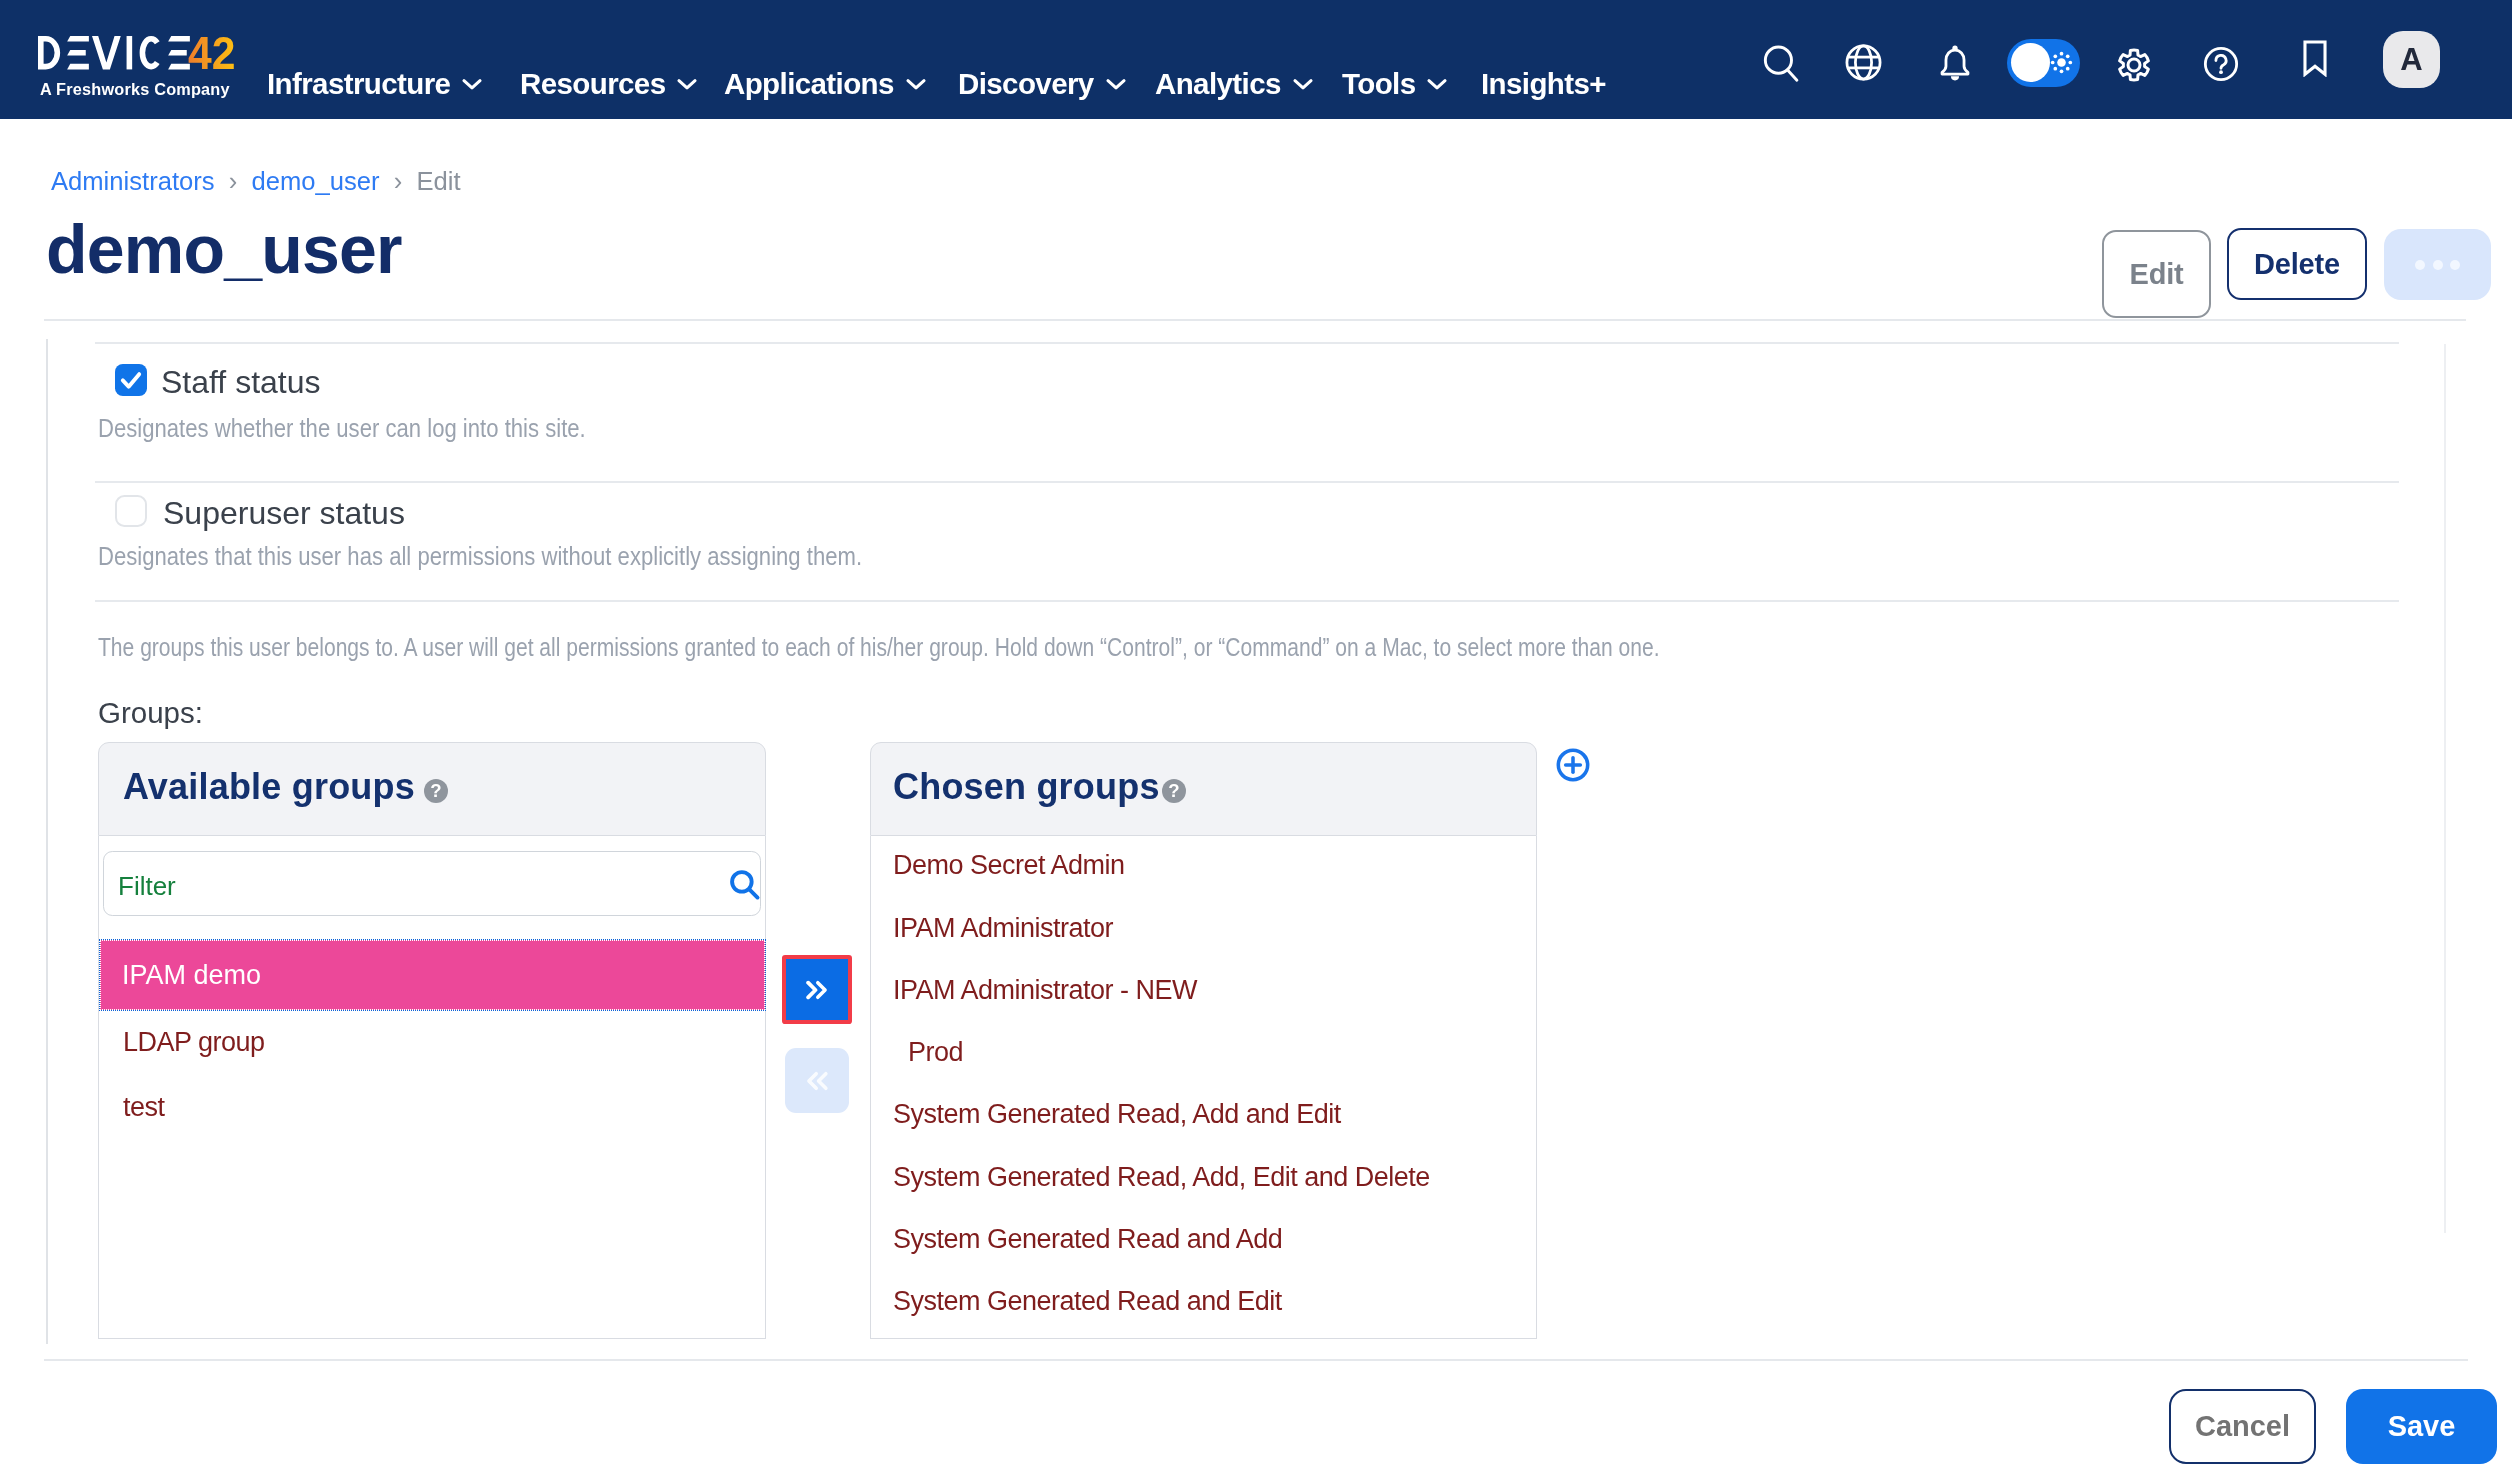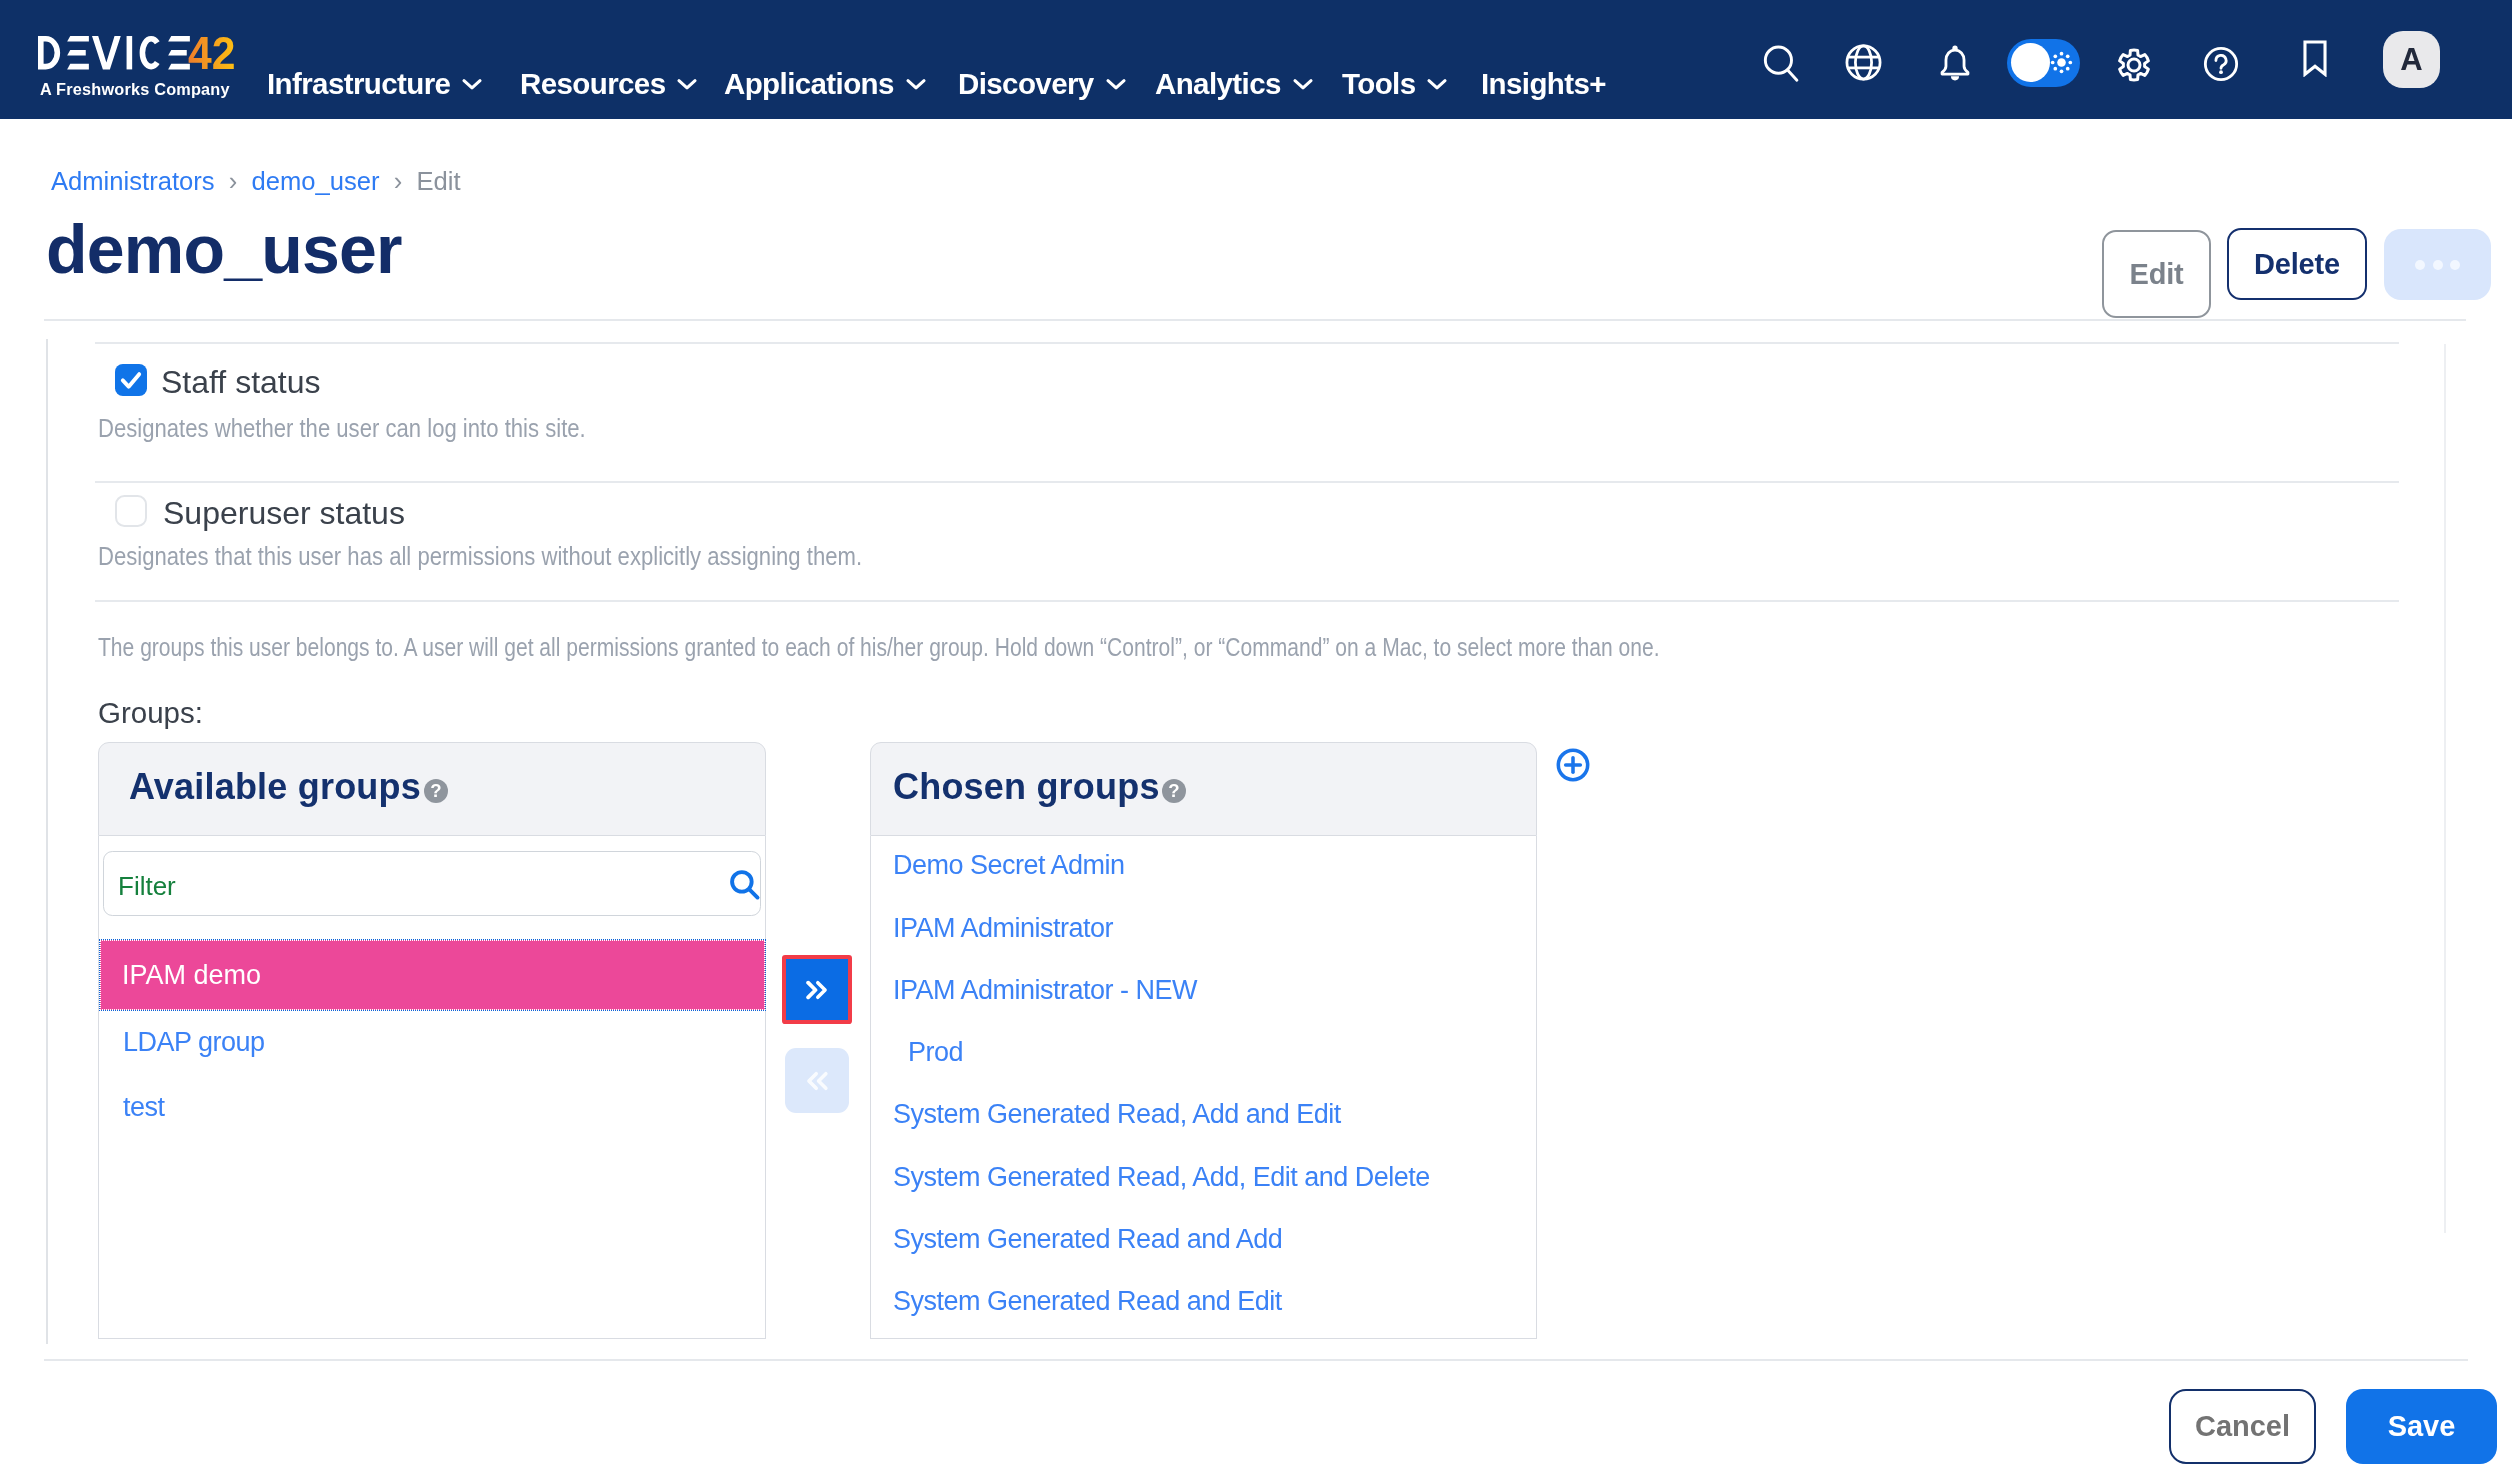--- a/index.html
+++ b/index.html
@@ -25,21 +25,21 @@
   .desc { position:absolute; left:98px; font-size:26px; color:#9aa2ae; font-weight:500; transform:scaleX(.85); transform-origin:0 50%; white-space:nowrap;}
   .chklabel { position:absolute; font-size:32px; color:#3a414b; font-weight:500;}
   .checkbox { position:absolute; width:32px; height:32px; border-radius:7.8px; }
   
   .panel-head { position:absolute; height:94px; background:#f2f3f6; border:1.6px solid #d9dce2;
                 border-radius:11px 11px 0 0; }
   .panel-title { position:absolute; font-size:36px; font-weight:700; color:#14316e; letter-spacing:0.2px;}
   .qbadge { position:absolute; width:24px; height:24px; border-radius:50%; background:#8f959d; color:#fff;
             font-size:18.6px; font-weight:700; display:flex; align-items:center; justify-content:center;}
   .panel-body { position:absolute; background:#fff; border:1.6px solid #d9dce2; border-top:none; }
-  .litem { position:absolute; left:24px; font-size:27px; color:#3b82f6; font-weight:500; letter-spacing:-0.5px; }
+  .litem { position:absolute; left:24px; font-size:27px; color:#7f1d1d; font-weight:500; letter-spacing:-0.5px; }
   
   #btnCancel { left:2169px; top:1389px; width:147px; height:75px; border:2.3px solid #13306b; color:#737373;
                font-size:29px; border-radius:17px;}
   #btnSave   { left:2346px; top:1389px; width:151px; height:75px; background:#1173e8; color:#fff;
                font-size:29px; border-radius:17px;}
 </style>
 </head>
 <body>
 <div id="nav"></div>
 
@@ -161,21 +161,21 @@
 
 <div class="checkbox" style="left:115px; top:495px; background:#fff; border:2.3px solid #e2e5e9; border-radius:9.3px;"></div>
 <div class="chklabel" style="left:163px; top:495px;">Superuser status</div>
 <div class="desc" style="top:541px;">Designates that this user has all permissions without explicitly assigning them.</div>
 <div class="hr" style="left:95px; top:600px; width:2304px; background:#e6e9ed;"></div>
 
 <div class="desc" style="top:632px; transform:scaleX(.81);">The groups this user belongs to. A user will get all permissions granted to each of his/her group. Hold down “Control”, or “Command” on a Mac, to select more than one.</div>
 <div class="chklabel" style="left:98px; top:696px; font-size:29.5px;">Groups:</div>
 
 <div class="panel-head" style="left:98px; top:742px; width:668px;"></div>
-<div class="panel-title" style="left:129px; top:766px;">Available groups</div>
+<div class="panel-title" style="left:123px; top:766px;">Available groups</div>
 <div class="qbadge" style="left:424px; top:779px;">?</div>
 <div class="panel-body" style="left:98px; top:836px; width:668px; height:503px;"></div>
 
 <div class="abs" style="left:103px; top:851px; width:658px; height:65px; border:1.6px solid #d0d5db; border-radius:9.3px; background:#fff;"></div>
 <div class="abs" style="left:118px; top:871px; font-size:26px; color:#15803d;">Filter</div>
 <svg class="abs" style="left:727px; top:867px;" width="36" height="36" viewBox="0 0 46 46">
     <circle cx="19" cy="19" r="12.5" fill="none" stroke="#1173e8" stroke-width="5"></circle>
     <line x1="28.5" y1="28.5" x2="39" y2="39" stroke="#1173e8" stroke-width="5" stroke-linecap="round"></line>
   </svg>
 

